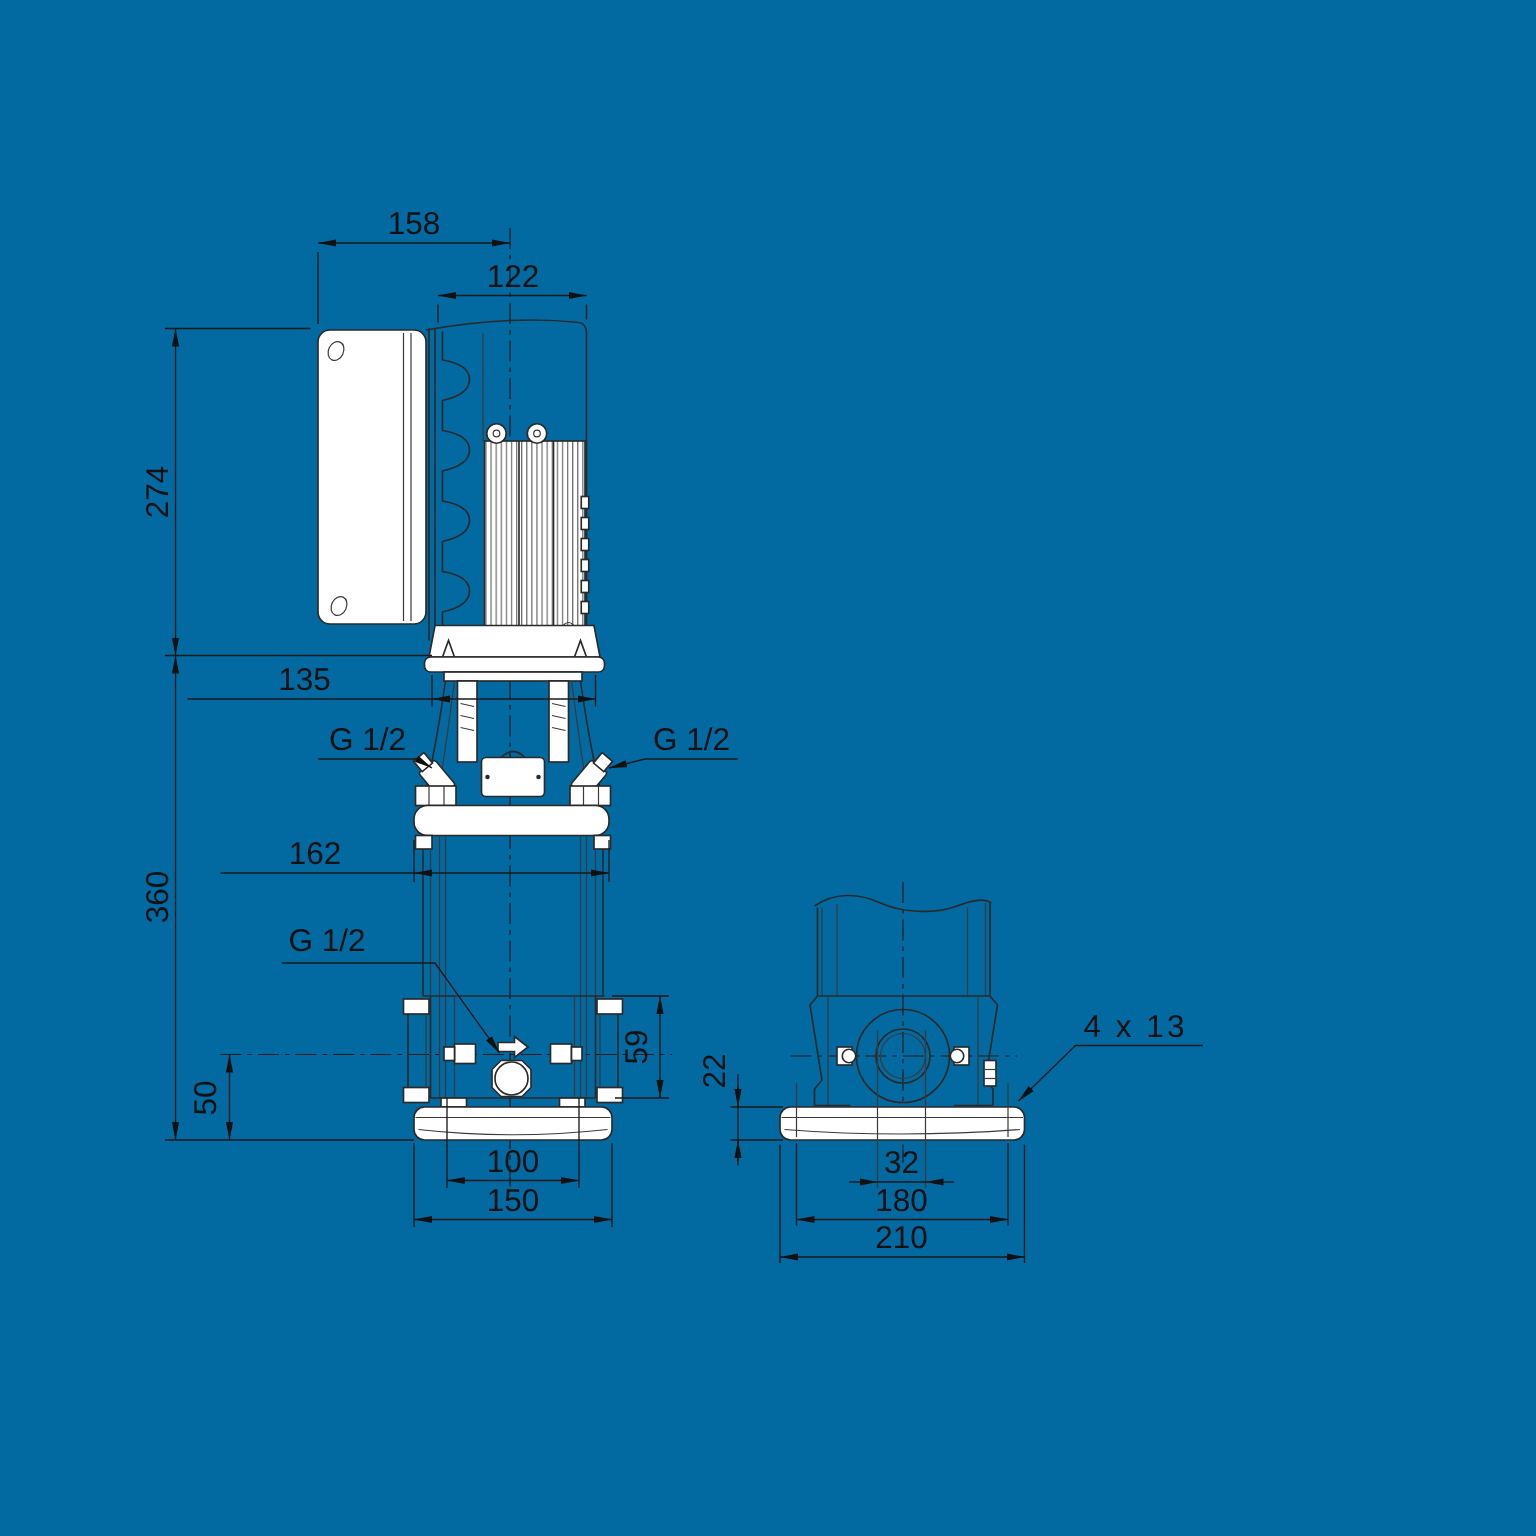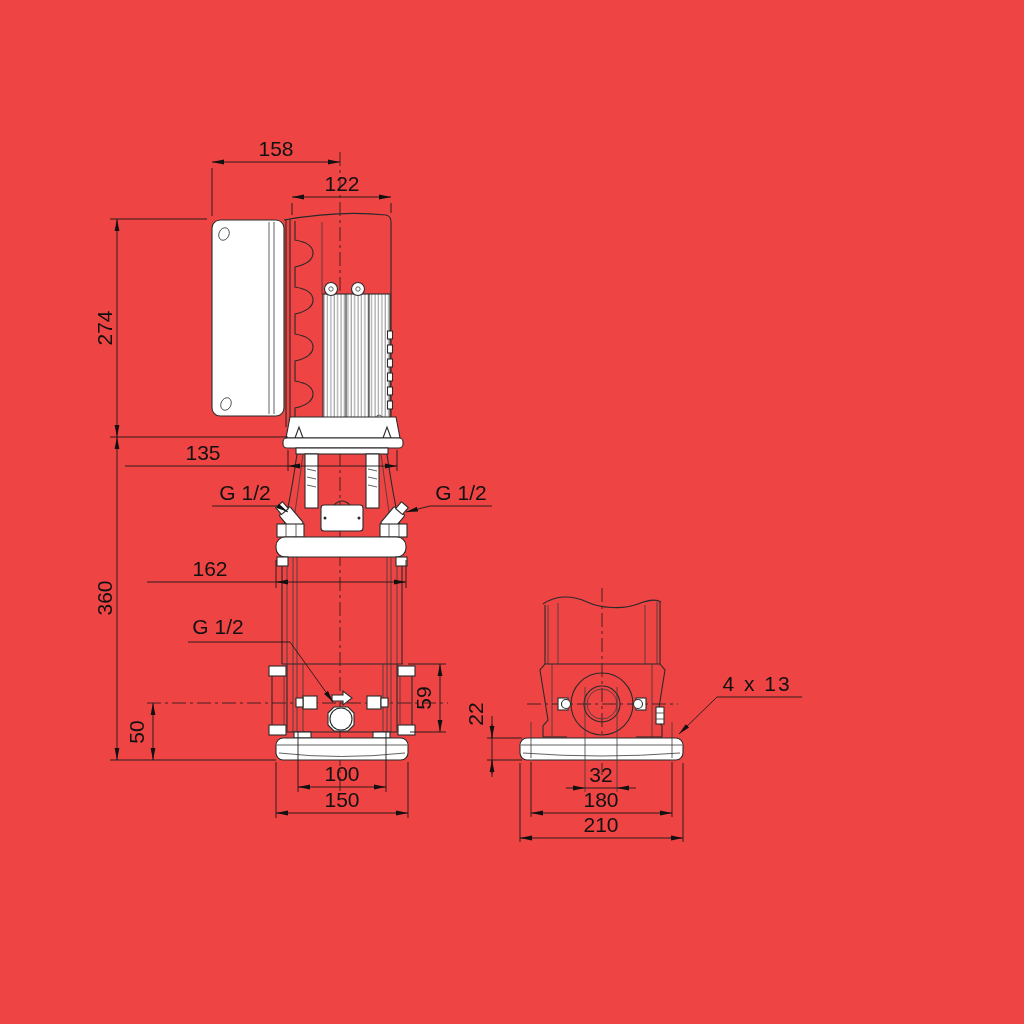--- a/index.html
+++ b/index.html
@@ -1,16 +1,16 @@
 <!DOCTYPE html>
 <html><head>
 <meta charset="utf-8">
 <style>
   html,body{margin:0;padding:0;background:#ffffff;}
-  .page{width:1024px;height:1024px;background:#ef4444;position:relative;overflow:hidden;}
+  .page{width:1024px;height:1024px;background:#0369a1;position:relative;overflow:hidden;}
   svg{display:block;}
   text{font-family:"Liberation Sans","DejaVu Sans",sans-serif;font-size:21px;fill:#111;}
   .geo{stroke:#2a2a2a;stroke-width:1.1;fill:none;}
   .geof{stroke:#2a2a2a;stroke-width:1.1;fill:#ffffff;}
   .thin{stroke:#3a3a3a;stroke-width:0.8;fill:none;}
   .dim{stroke:#1a1a1a;stroke-width:0.9;fill:none;}
   .cl{stroke:#1a1a1a;stroke-width:0.8;fill:none;stroke-dasharray:14 4 3 4;}
   .lbl{text-anchor:middle;}
   .wide{letter-spacing:2px;}
 </style>

